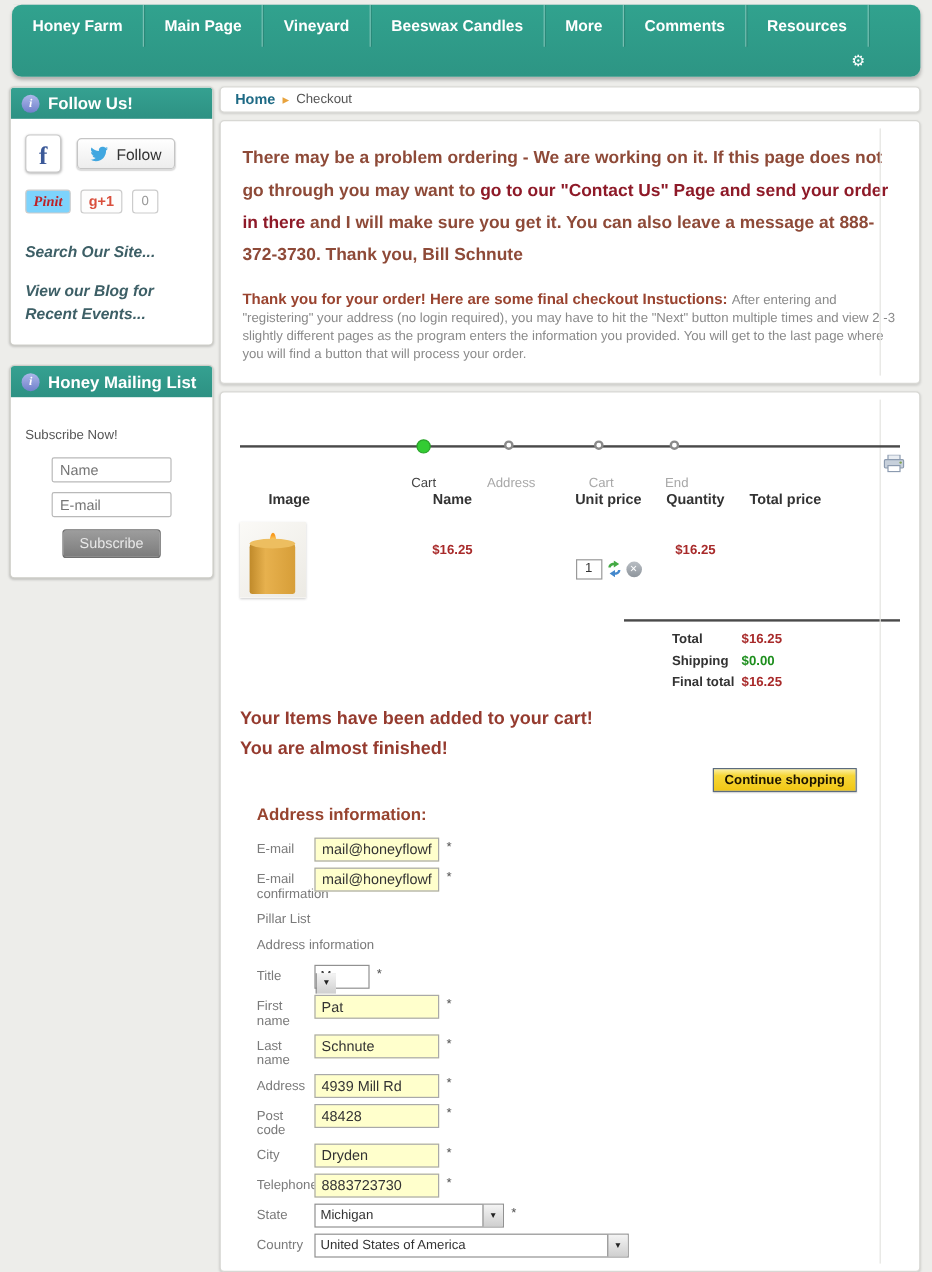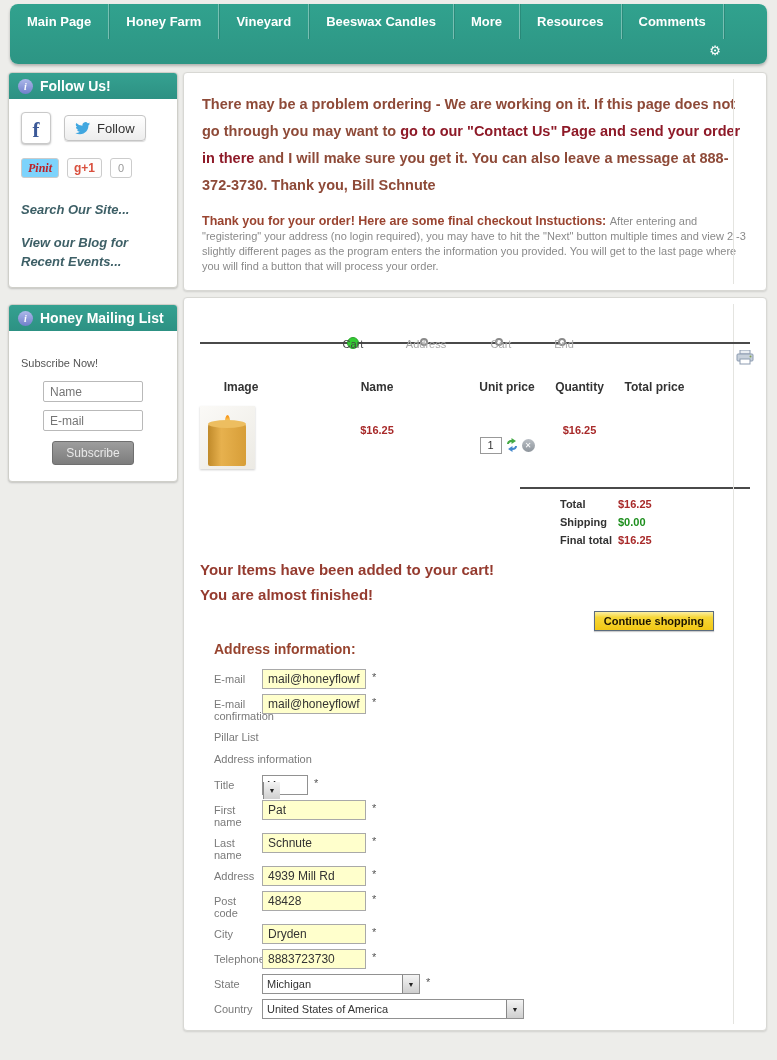--- a/index.html
+++ b/index.html
@@ -103,21 +103,21 @@
   .instr-intro { color:#9A4430; font-weight:bold; font-size:12.5px; }
 
   
   .checkout { padding:14px 16px 14px; height:734px; }
 
   .progress { position:relative; height:42px; margin-top:14px; }
   .pline { position:absolute; left:0; right:0; top:16px; height:2px; background:#4A4A4A; }
   .step-dot { position:absolute; top:11px; border-radius:50%; }
   .step-dot.active { width:12px; height:12px; background:#33CC33; border:1px solid #2AA32A; }
   .step-dot.idle { width:8px; height:8px; background:#FFF; border:2px solid #8A8A8A; top:12px; }
-  .step-lab { position:absolute; top:12px; width:70px; text-align:center; font-size:11px; }
+  .step-lab { position:absolute; top:42px; width:70px; text-align:center; font-size:11px; }
   .step-lab.active { color:#444; }
   .step-lab.idle { color:#A8A8A8; }
 
   .printer { position:absolute; top:52px; right:12px; cursor:pointer; }
 
   .cart-grid { display:grid; grid-template-columns:82px 190px 70px 75px 75px 1fr; margin-top:12px; }
   .cg-head { font-weight:bold; font-size:12px; color:#333; padding-bottom:10px; }
   .t-center { text-align:center; }
   .photo {
     width:55px; height:63px; margin-top:2px; position:relative;
@@ -184,27 +184,27 @@
     width:17px; flex:0 0 17px; border-left:1px solid #888;
     background:linear-gradient(#F4F4F4,#CFCFCF); color:#222; font-size:7px;
     display:flex; align-items:center; justify-content:center; cursor:pointer;
   }
 </style>
 </head>
 <body>
 
 <div class="topnav">
   <ul>
+    <li>Honey Farm</li>
     <li>Main Page</li>
-    <li>Honey Farm</li>
     <li>Vineyard</li>
     <li>Beeswax Candles</li>
     <li>More</li>
+    <li>Comments</li>
     <li>Resources</li>
-    <li>Comments</li>
   </ul>
   <span class="gear">⚙</span>
 </div>
 
 <div class="sidebar">
 
   <div class="sbox">
     <div class="sbox-head">
       <span class="info-ic">i</span>
       <span>Follow Us!</span>
@@ -240,20 +240,25 @@
       <div class="sub-now">Subscribe Now!</div>
       <input class="mail-in" placeholder="Name" style="">
       <input class="mail-in" placeholder="E-mail" style="">
       <button class="sub-btn">Subscribe</button>
     </div>
   </div>
 </div>
 
 <div class="main">
 
+  <div class="panel crumbs">
+    <span class="crumb-home">Home</span>
+    <span class="crumb-arrow">▸</span>
+    <span class="crumb-cur">Checkout</span>
+  </div>
 
   <div class="panel warnbox">
     <div class="inner-edge"></div>
     <div class="warn-p"><span>There may be a problem ordering - We are working on it.  If this page does not go through you may want to </span><span class="warn-strong">go to our "Contact Us" Page and send your order in there</span><span> and I will make sure you get it.  You can also leave a message at 888-372-3730. Thank you, Bill Schnute</span></div>
     <div class="instr"><span class="instr-intro">Thank you for your order!   Here are some final checkout Instuctions: </span><span>After entering and "registering" your address (no login required), you may have to hit the "Next" button multiple times and view 2 -3 slightly different pages as the program enters the information you provided. You will get to the last page where you will find a button that will process your order.</span></div>
   </div>
 
   <div class="panel checkout">
     <div class="inner-edge"></div>
 

